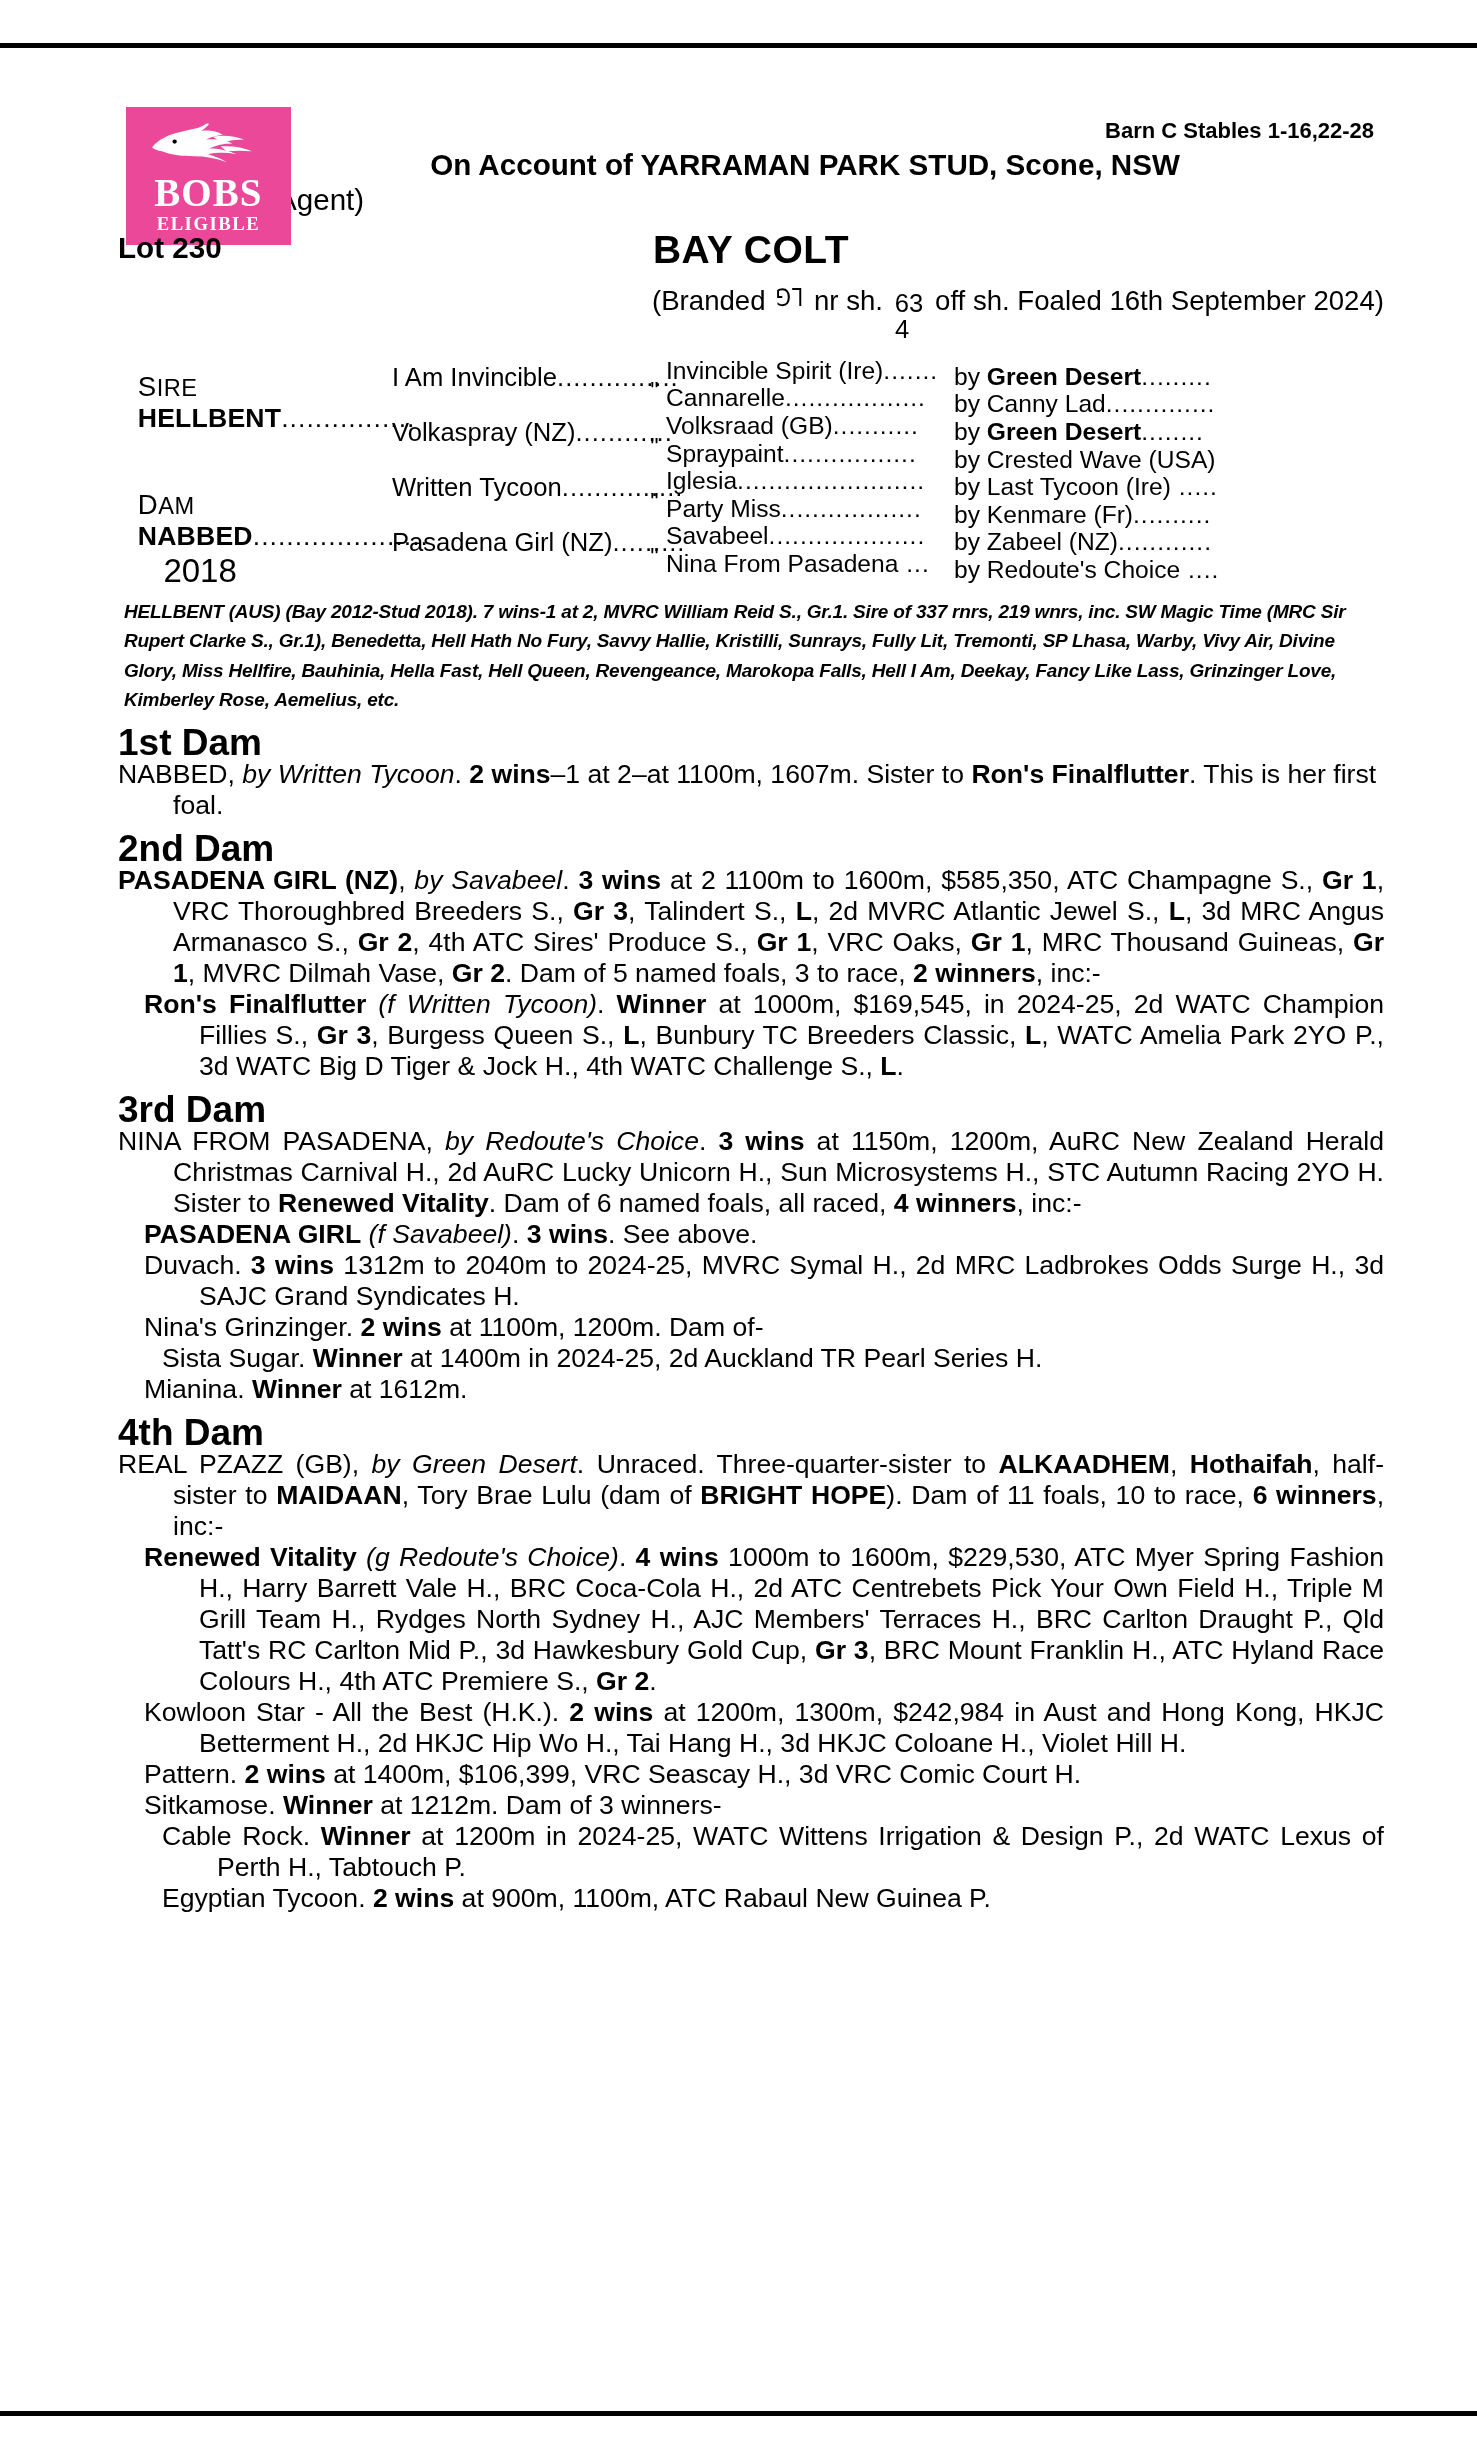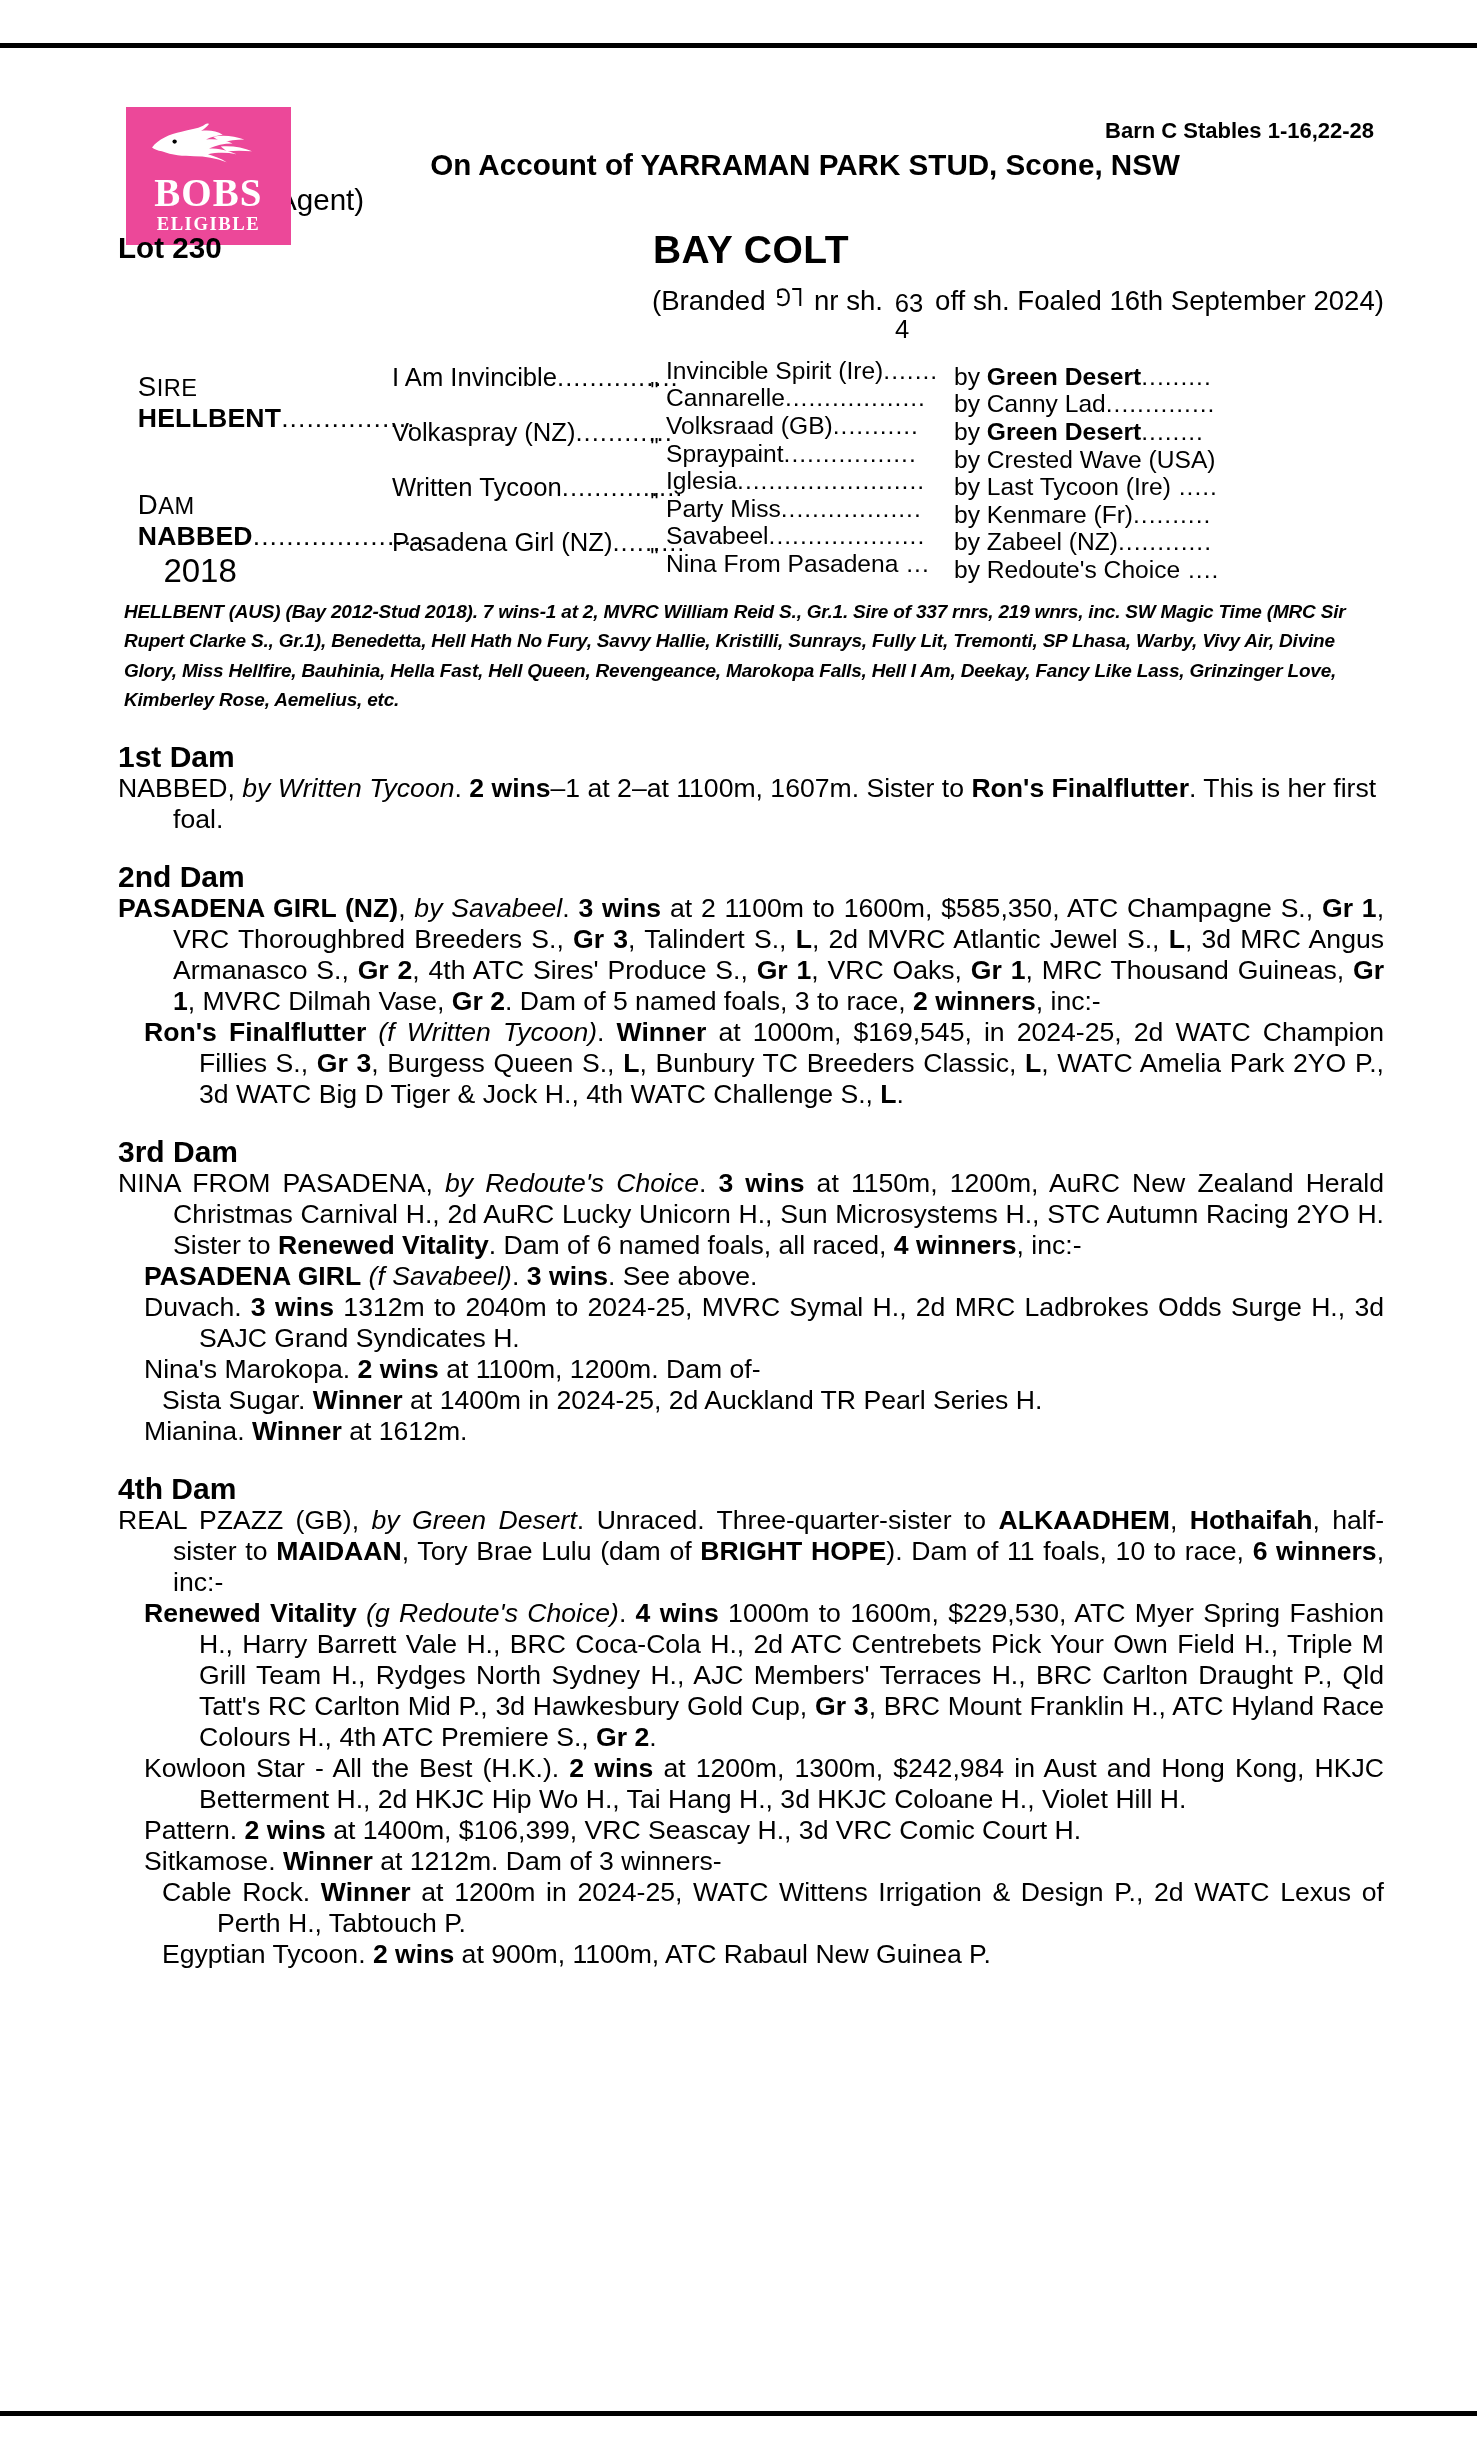--- a/index.html
+++ b/index.html
@@ -238,23 +238,23 @@
     font-size: 19px;
     line-height: 29.6px;
     letter-spacing: -0.2px;
     padding-left: 5.9px;
     padding-right: 9.9px;
   }
 
   
   .dam-head {
     font-weight: bold;
-    font-size: 30px;
+    font-size: 37px;
     line-height: 33px;
-    margin-top: 25px;
+    margin-top: 11px;
   }
 
   .para {
     font-size: 26.6px;
     line-height: 31px;
     text-align: justify;
     padding-left: 0;
     text-indent: 0;
   }
   .para.hang {
@@ -400,21 +400,21 @@
 
     <div class="para hang2"><b>Ron's Finalflutter</b> <i>(f Written Tycoon)</i>. <b>Winner</b><span> at 1000m, $169,545, in 2024-25, 2d WATC Champion Fillies S., </span><b>Gr 3</b><span>, Burgess Queen S., </span><b>L</b><span>, Bunbury TC Breeders Classic, </span><b>L</b><span>, WATC Amelia Park 2YO P., 3d WATC Big D Tiger &amp; Jock H., 4th WATC Challenge S., </span><b>L</b><span>.</span></div>
 
     <div class="dam-head">3rd Dam</div>
     <div class="para hang"><span>NINA FROM PASADENA</span>, <i>by Redoute's Choice</i>. <b>3 wins</b><span> at 1150m, 1200m, AuRC New Zealand Herald Christmas Carnival H., 2d AuRC Lucky Unicorn H., Sun Microsystems H., STC Autumn Racing 2YO H. Sister to </span><b>Renewed Vitality</b><span>. Dam of 6 named foals, all raced, </span><b>4 winners</b><span>, inc:-</span></div>
 
     <div class="para hang2 nojust"><b>PASADENA GIRL</b> <i>(f Savabeel)</i>. <b>3 wins</b><span>. See above.</span></div>
 
     <div class="para hang2"><span>Duvach.</span> <b>3 wins</b><span> 1312m to 2040m to 2024-25, MVRC Symal H., 2d MRC Ladbrokes Odds Surge H., 3d SAJC Grand Syndicates H.</span></div>
 
-    <div class="para hang2 nojust"><span>Nina's Marokopa.</span> <b>2 wins</b><span> at 1100m, 1200m. Dam of-</span></div>
+    <div class="para hang2 nojust"><span>Nina's Grinzinger.</span> <b>2 wins</b><span> at 1100m, 1200m. Dam of-</span></div>
 
     <div class="para hang3 nojust"><span>Sista Sugar.</span> <b>Winner</b><span> at 1400m in 2024-25, 2d Auckland TR Pearl Series H.</span></div>
 
     <div class="para hang2 nojust"><span>Mianina.</span> <b>Winner</b><span> at 1612m.</span></div>
 
     <div class="dam-head">4th Dam</div>
     <div class="para hang"><span>REAL PZAZZ (GB)</span>, <i>by Green Desert</i><span>. Unraced. Three-quarter-sister to </span><b>ALKAADHEM</b><span>, </span><b>Hothaifah</b><span>, half-sister to </span><b>MAIDAAN</b><span>, Tory Brae Lulu (dam of </span><b>BRIGHT HOPE</b><span>). Dam of 11 foals, 10 to race, </span><b>6 winners</b><span>, inc:-</span></div>
 
     <div class="para hang2"><b>Renewed Vitality</b> <i>(g Redoute's Choice)</i>. <b>4 wins</b><span> 1000m to 1600m, $229,530, ATC Myer Spring Fashion H., Harry Barrett Vale H., BRC Coca-Cola H., 2d ATC Centrebets Pick Your Own Field H., Triple M Grill Team H., Rydges North Sydney H., AJC Members' Terraces H., BRC Carlton Draught P., Qld Tatt's RC Carlton Mid P., 3d Hawkesbury Gold Cup, </span><b>Gr 3</b><span>, BRC Mount Franklin H., ATC Hyland Race Colours H., 4th ATC Premiere S., </span><b>Gr 2</b><span>.</span></div>
 

